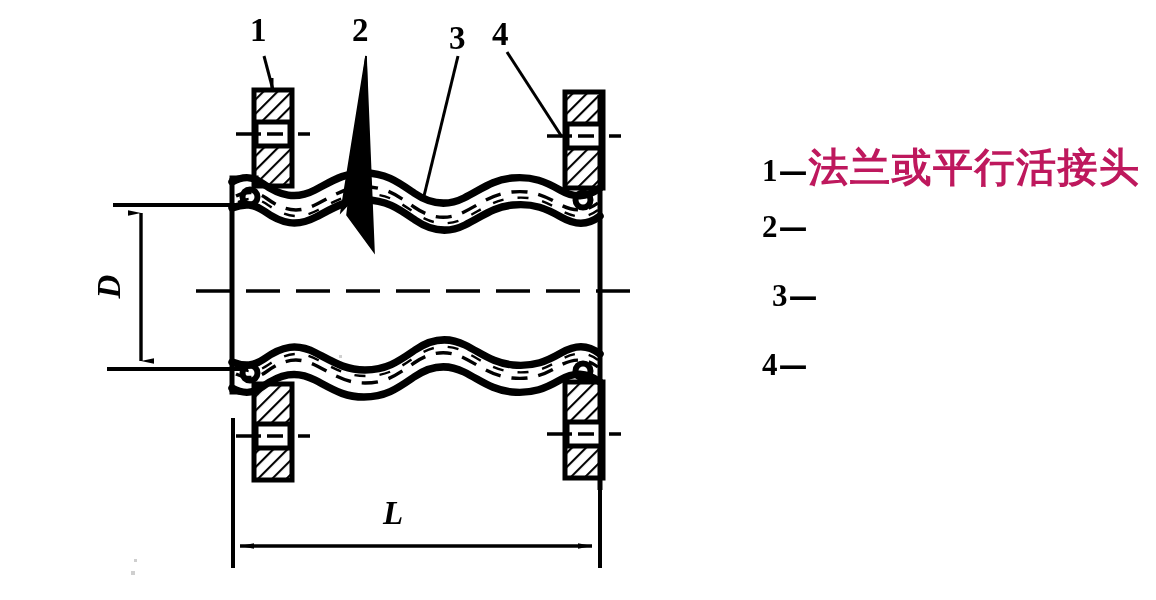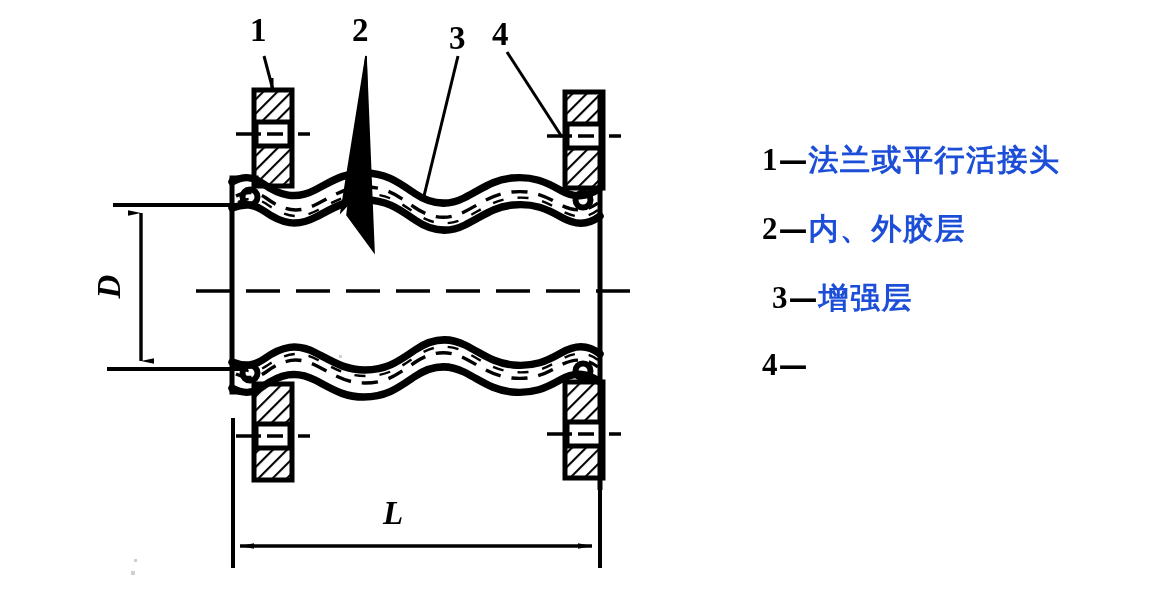--- a/index.html
+++ b/index.html
@@ -46,23 +46,23 @@
   }
   .legend-dash {
     font-family: "DejaVu Sans", sans-serif;
     font-size: 29px;
     font-weight: 700;
     color: #000000;
     margin: 0 1px;
   }
   .legend-text {
     font-family: "DejaVu Sans", "Liberation Sans", sans-serif;
-    font-size: 30px;
-    font-weight: 700;
-    color: #1d4ed8;
+    font-size: 40px;
+    font-weight: 700;
+    color: #be185d;
     letter-spacing: 1.5px;
   }
   .legend-row.indent-1 { padding-left: 10px; }
   .dim-label {
     position: absolute;
     font-family: "Liberation Serif", "DejaVu Serif", serif;
     font-style: italic;
     font-weight: 700;
     font-size: 33px;
     color: #000000;
@@ -301,27 +301,25 @@
 
     <div class="legend-row">
       <span class="legend-index">1</span>
       <span class="legend-dash">—</span>
       <span class="legend-text">法兰或平行活接头</span>
     </div>
 
     <div class="legend-row">
       <span class="legend-index">2</span>
       <span class="legend-dash">—</span>
-      <span class="legend-text">内、外胶层</span>
     </div>
 
     <div class="legend-row indent-1">
       <span class="legend-index">3</span>
       <span class="legend-dash">—</span>
-      <span class="legend-text">增强层</span>
     </div>
 
     <div class="legend-row">
       <span class="legend-index">4</span>
       <span class="legend-dash">—</span>
     </div>
 
   </div>
 
 </div>

